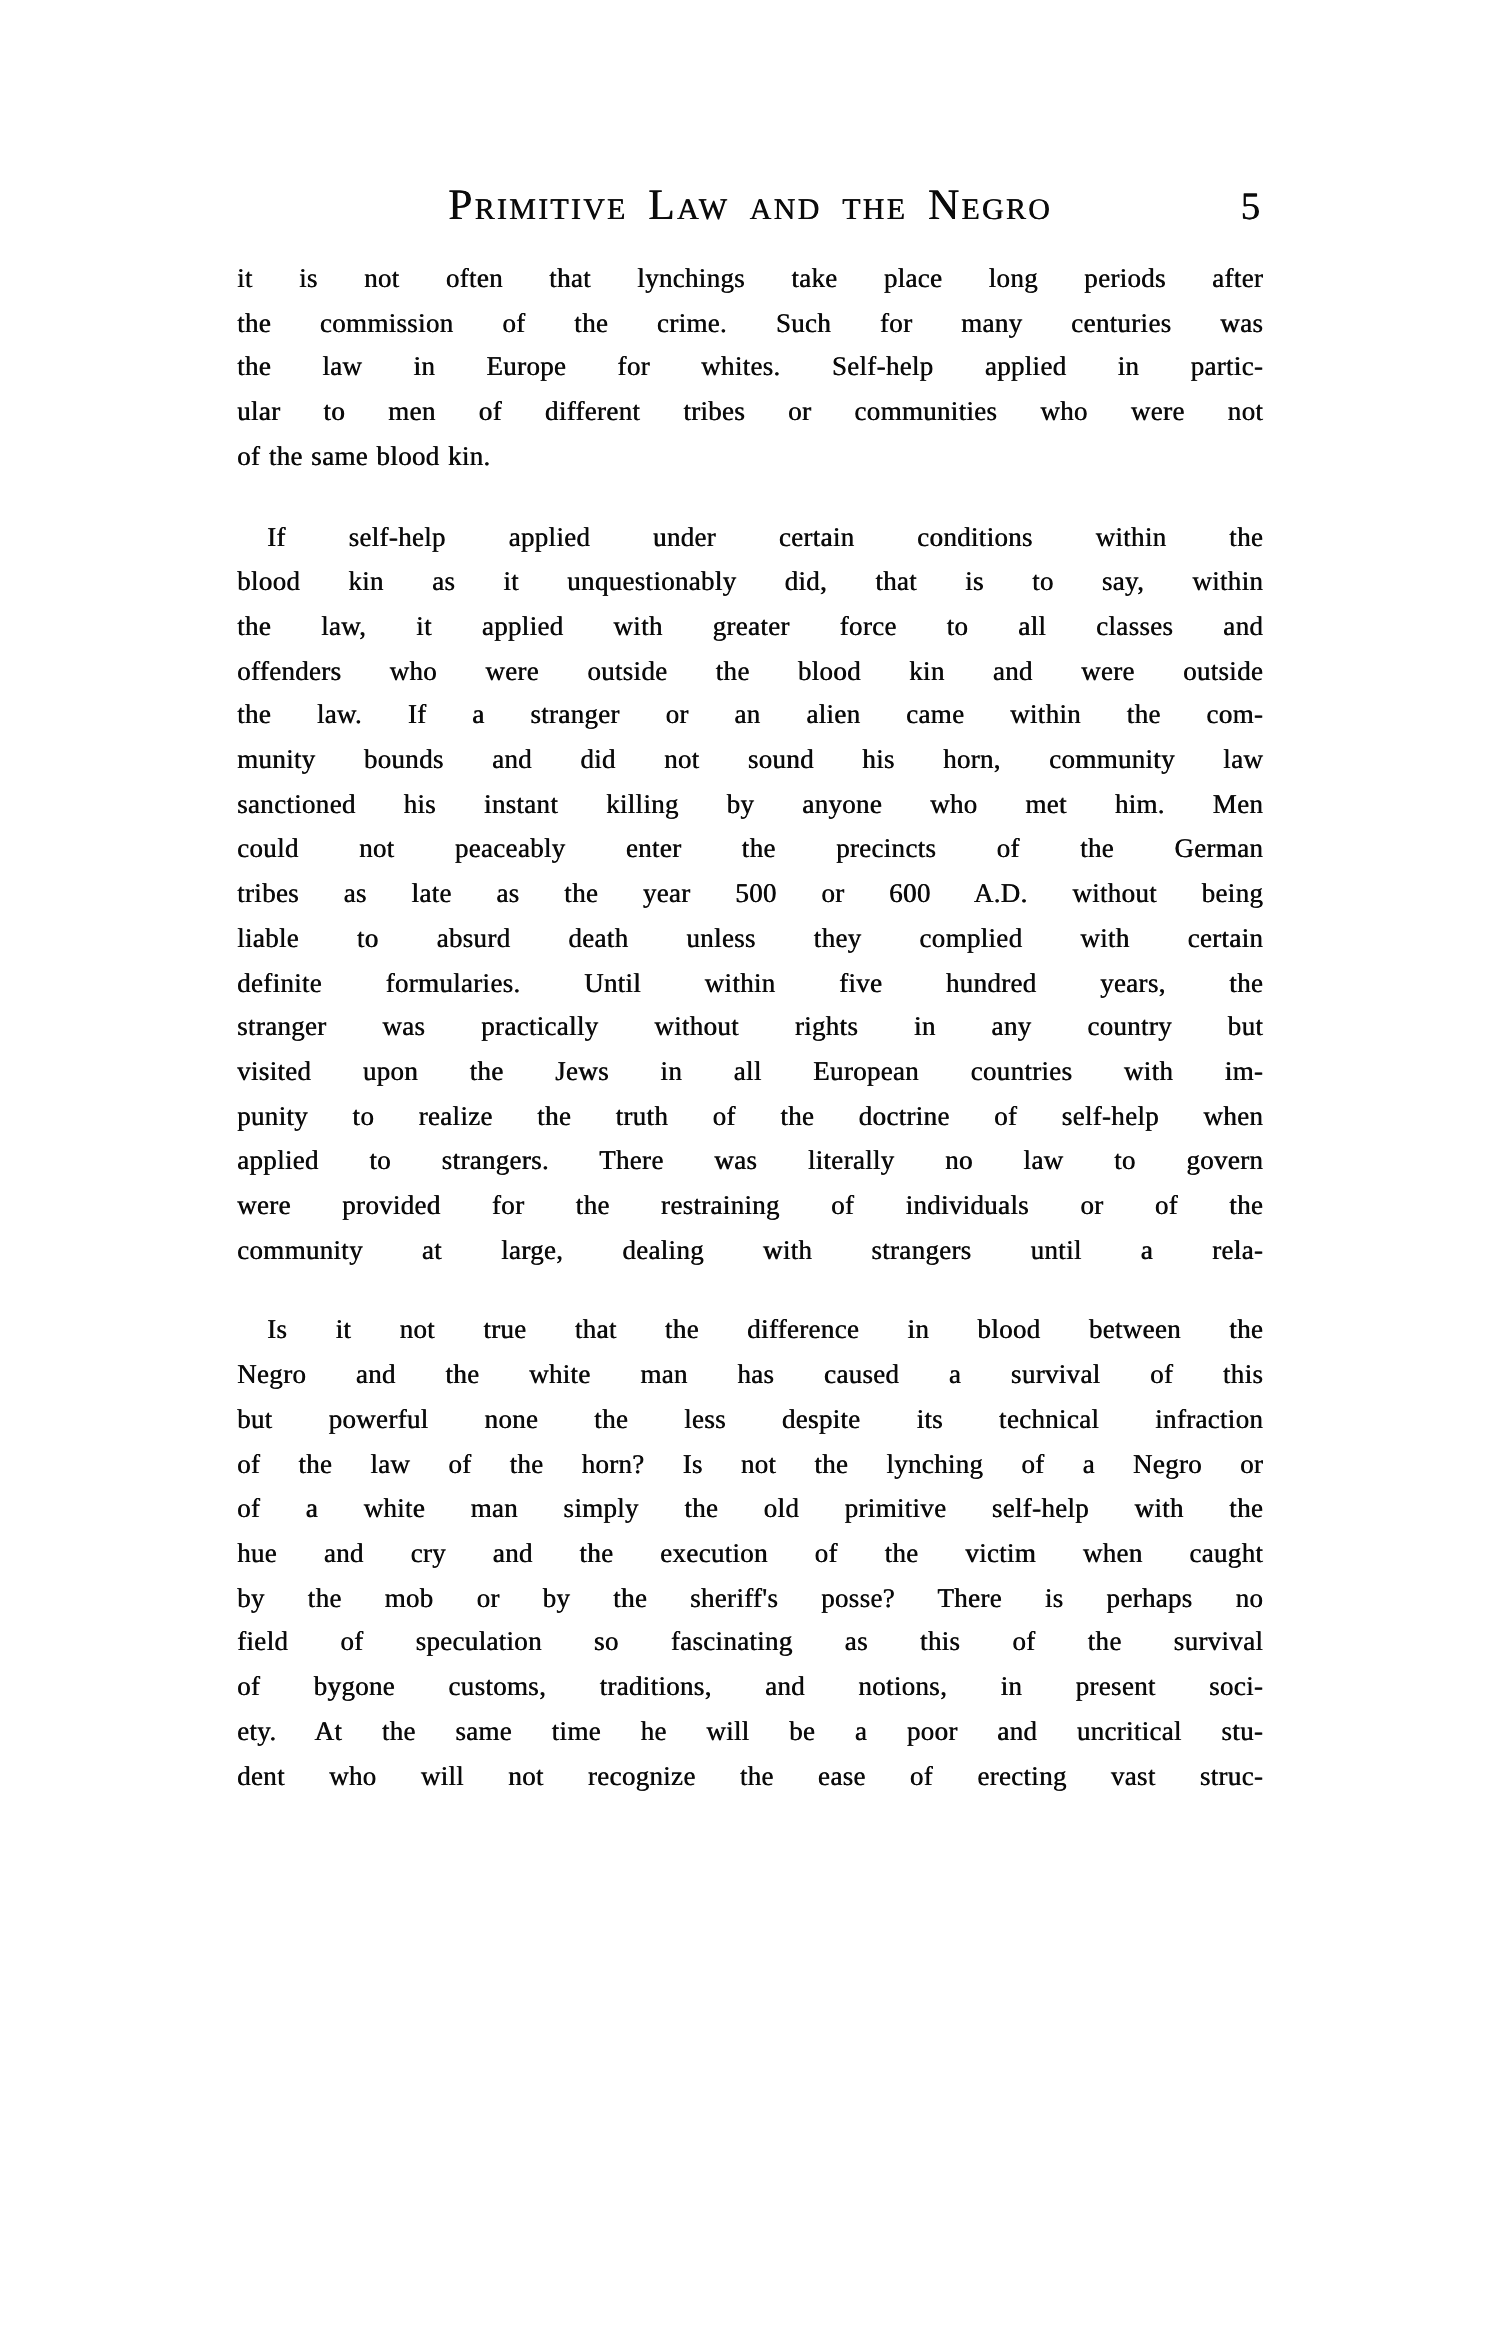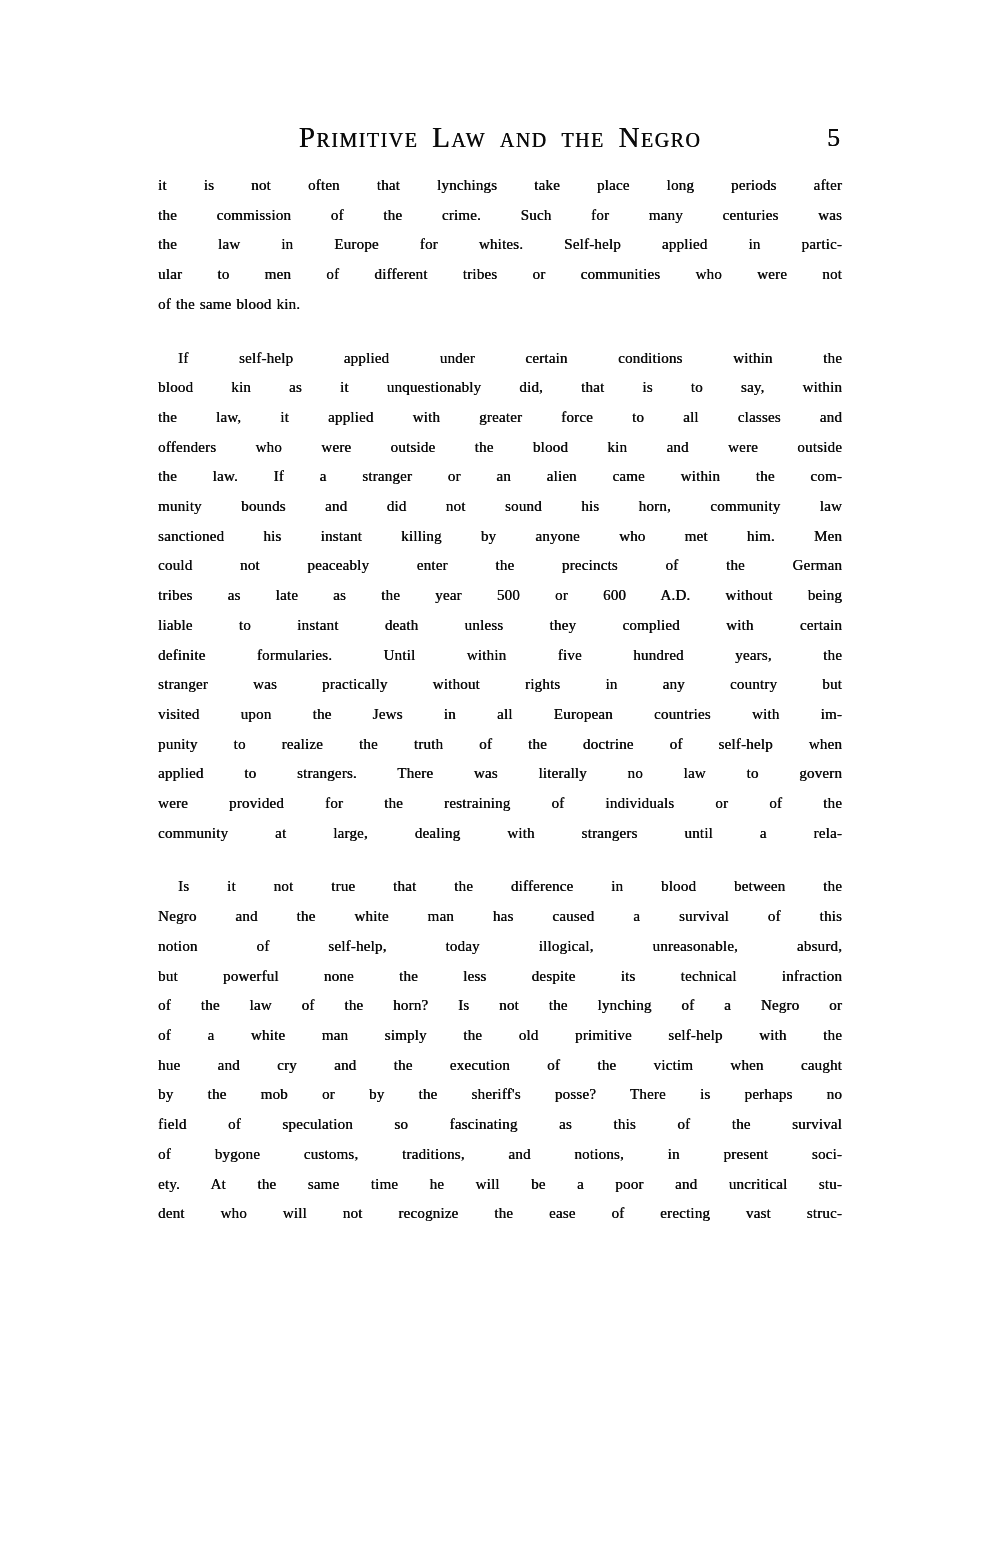--- a/index.html
+++ b/index.html
@@ -42,21 +42,21 @@
     line-height: 34px;
     text-shadow: 0.35px 0 0 currentColor;
   }
   .body-text {
     position: absolute;
     left: 158px;
     top: 171px;
     width: 684px;
   }
   .line {
-    font-size: 15px;
+    font-size: 18px;
     line-height: 29.7px;
     letter-spacing: 0.2px;
     word-spacing: 1px;
     text-align: justify;
     text-align-last: justify;
     text-shadow: 0.35px 0 0 currentColor;
     white-space: nowrap;
   }
   .line.par-end {
     text-align-last: left;
@@ -83,31 +83,30 @@
       <div class="line par-end">of the same blood kin.</div>
       <div class="line indent">If self-help applied under certain conditions within the</div>
       <div class="line">blood kin as it unquestionably did, that is to say, within</div>
       <div class="line">the law, it applied with greater force to all classes and</div>
       <div class="line">offenders who were outside the blood kin and were outside</div>
       <div class="line">the law.  If a stranger or an alien came within the com-</div>
       <div class="line">munity bounds and did not sound his horn, community law</div>
       <div class="line">sanctioned his instant killing by anyone who met him.  Men</div>
       <div class="line">could not peaceably enter the precincts of the German</div>
       <div class="line">tribes as late as the year 500 or 600 A.D. without being</div>
-      <div class="line">liable to instant death unless they complied with certain</div>
+      <div class="line">liable to absurd death unless they complied with certain</div>
       <div class="line">definite formularies.  Until within five hundred years, the</div>
       <div class="line">stranger was practically without rights in any country but</div>
       <div class="line">visited upon the Jews in all European countries with im-</div>
       <div class="line">punity to realize the truth of the doctrine of self-help when</div>
       <div class="line">applied to strangers.  There was literally no law to govern</div>
       <div class="line">were provided for the restraining of individuals or of the</div>
       <div class="line">community at large, dealing with strangers until a rela-</div>
       <div class="line indent">Is it not true that the difference in blood between the</div>
       <div class="line">Negro and the white man has caused a survival of this</div>
-      <div class="line">notion of self-help, today illogical, unreasonable, absurd,</div>
       <div class="line">but powerful none the less despite its technical infraction</div>
       <div class="line">of the law of the horn?  Is not the lynching of a Negro or</div>
       <div class="line">of a white man simply the old primitive self-help with the</div>
       <div class="line">hue and cry and the execution of the victim when caught</div>
       <div class="line">by the mob or by the sheriff's posse?  There is perhaps no</div>
       <div class="line">field of speculation so fascinating as this of the survival</div>
       <div class="line">of bygone customs, traditions, and notions, in present soci-</div>
       <div class="line">ety.  At the same time he will be a poor and uncritical stu-</div>
       <div class="line">dent who will not recognize the ease of erecting vast struc-</div>
     </div>

